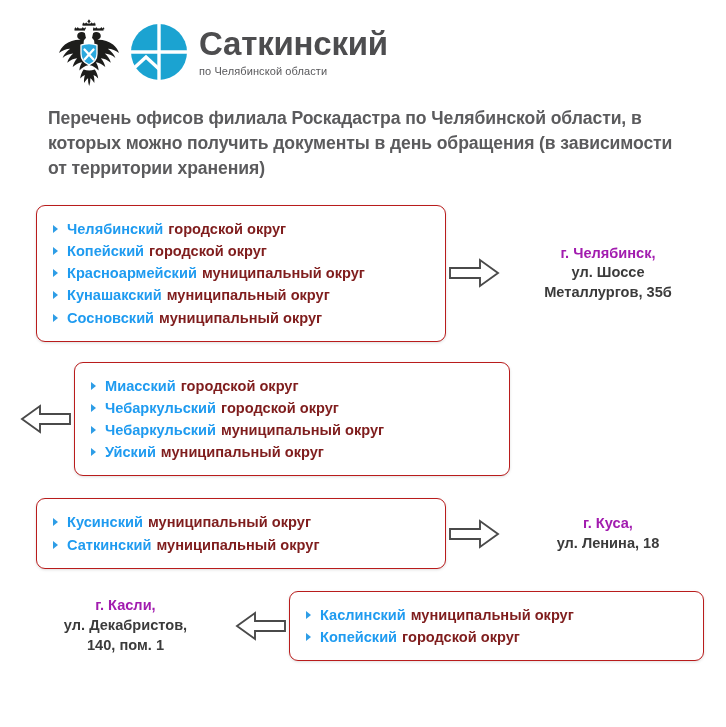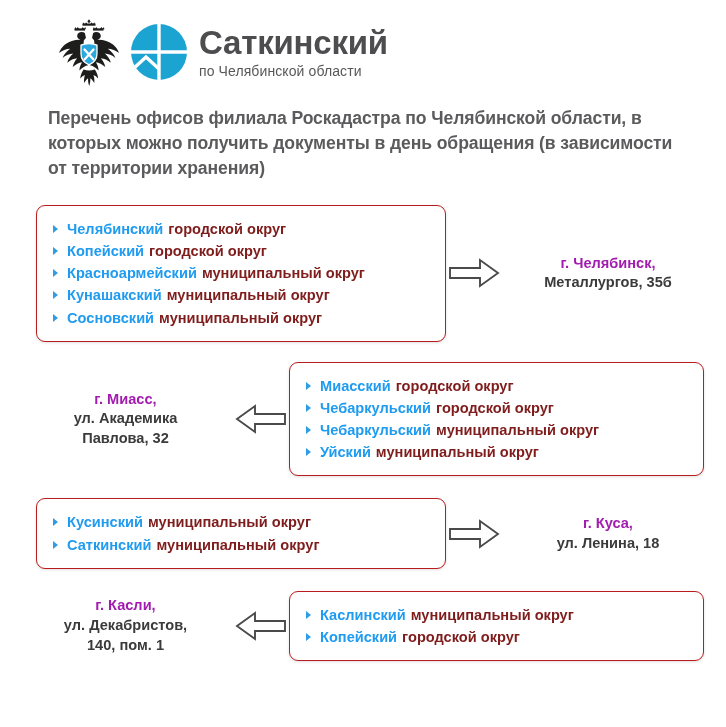--- a/index.html
+++ b/index.html
@@ -52,21 +52,21 @@
     line-height: 1;
   }
   .wordmark {
     font-size: 33px;
     font-weight: bold;
     color: #4d4d4f;
     letter-spacing: -0.2px;
     line-height: 1.05;
   }
   .subword {
-    font-size: 14px;
+    font-size: 11px;
     font-weight: normal;
     color: #58585b;
     margin-top: 4px;
     letter-spacing: 0.1px;
   }
 
   
   .title {
     margin: 28px auto 0 auto;
     width: 630px;
@@ -250,30 +250,26 @@
         </li>
       </ul>
     </div>
     <div class="arrow">
       <svg viewBox="0 0 52 32" width="52" height="32" aria-hidden="true">
         <path d="M2 11 H32 V3 L50 16 L32 29 V21 H2 Z" fill="#ffffff" stroke="#4a4a4a" stroke-width="1.9" stroke-linejoin="miter"></path>
       </svg>
     </div>
     <div class="address fixed-r">
       <div class="city">г. Челябинск,</div>
+      <div>ул. Шоссе</div>
       <div>Металлургов, 35б</div>
     </div>
   </div>
 
   <div class="row right-list r2">
-    <div class="address fixed-l">
-      <div class="city">г. Миасс,</div>
-      <div>ул. Академика</div>
-      <div>Павлова, 32</div>
-    </div>
     <div class="arrow">
       <svg viewBox="0 0 52 32" width="52" height="32" aria-hidden="true">
         <path d="M50 11 H20 V3 L2 16 L20 29 V21 H50 Z" fill="#ffffff" stroke="#4a4a4a" stroke-width="1.9" stroke-linejoin="miter"></path>
       </svg>
     </div>
     <div class="panel w-main">
       <ul class="list">
         <li>
           <span class="bullet"></span>
           <span class="hi">Миасский</span>

